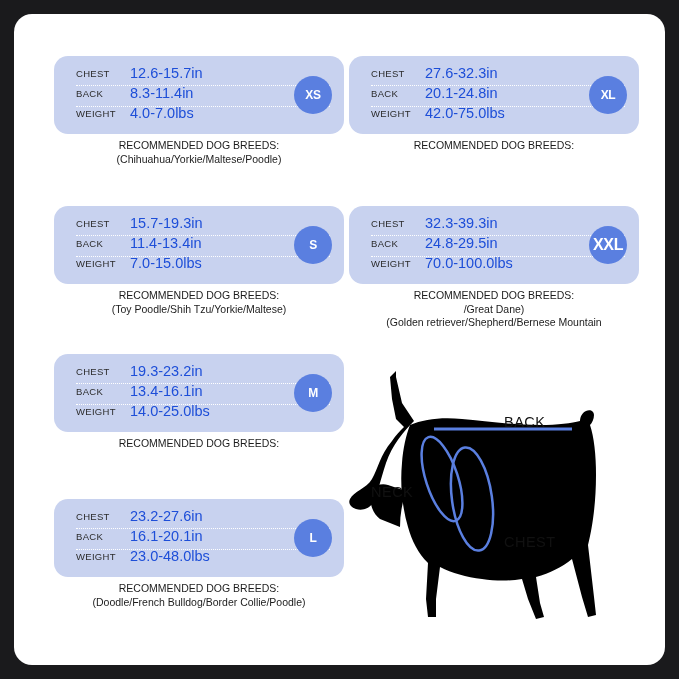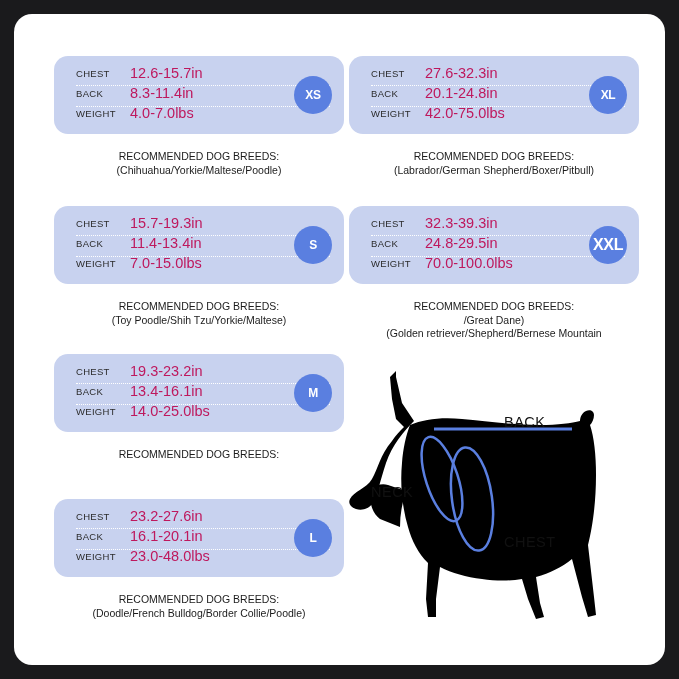--- a/index.html
+++ b/index.html
@@ -63,21 +63,21 @@
     letter-spacing: 0.3px;
     color: #2b2b2b;
     width: 54px;
     flex: 0 0 54px;
     text-align: left;
     position: relative;
     top: -1px;
   }
   .rowval {
     font-size: 14.5px;
-    color: #be185d;
+    color: #1d4ed8;
     white-space: nowrap;
   }
   .dots {
     position: absolute;
     left: 22px;
     right: 14px;
     border-bottom: 1px dotted #ffffff;
     height: 0;
   }
   .dots.d1 { top: 29px; }
@@ -94,21 +94,21 @@
     color: #ffffff;
     display: flex;
     align-items: center;
     justify-content: center;
     font-size: 12px;
     font-weight: bold;
     letter-spacing: -0.3px;
   }
   .badge.small-text { font-size: 16px; }
   .breeds {
-    margin-top: 16px;
+    margin-top: 5px;
     text-align: center;
     font-size: 10.5px;
     color: #1c1c1c;
     line-height: 13.5px;
   }
 
   
   .diagram {
     position: absolute;
     left: 330px;
@@ -242,21 +242,20 @@
             <span class="rowval">20.1-24.8in</span>
           </div>
           <div class="row">
             <span class="rowlabel">WEIGHT</span>
             <span class="rowval">42.0-75.0lbs</span>
           </div>
           <div class="badge">XL</div>
         </div>
         <div class="breeds">
           <div>RECOMMENDED DOG BREEDS:</div>
-          <div>(Labrador/German Shepherd/Boxer/Pitbull)</div>
         </div>
       </div>
 
       <div class="block" style="left:335px; top:192px;">
         <div class="panel">
           <div class="dots d1"></div>
           <div class="dots d2"></div>
           <div class="row">
             <span class="rowlabel">CHEST</span>
             <span class="rowval">32.3-39.3in</span>

